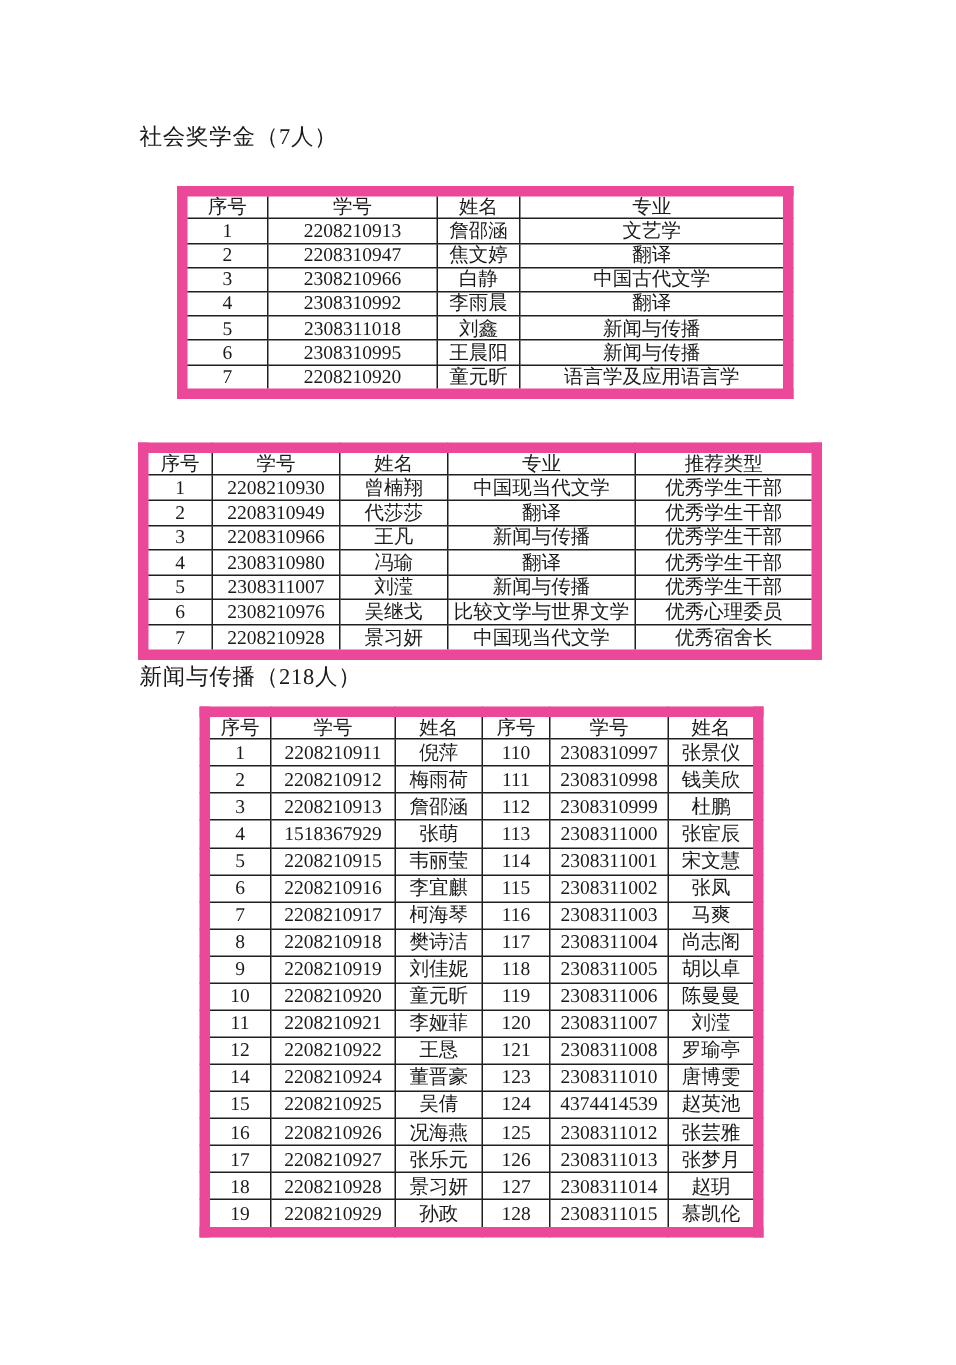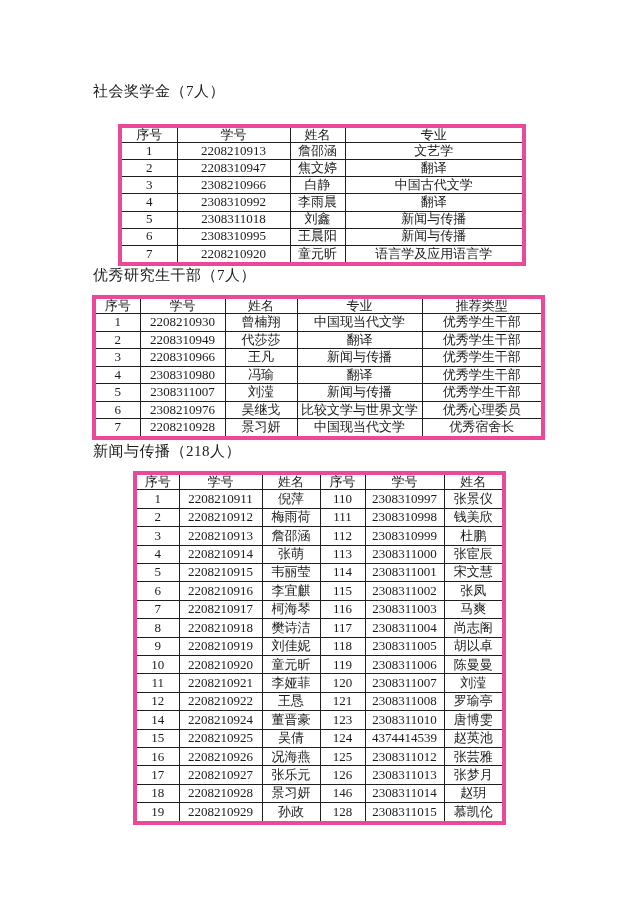--- a/index.html
+++ b/index.html
@@ -20,21 +20,21 @@
     letter-spacing: 0.5px;
     white-space: nowrap;
   }
   .title-1 { top: 82px; }
   .title-2 { top: 266px; }
   .title-3 { top: 442px; }
   table.tbl {
     position: absolute;
     border-collapse: collapse;
     table-layout: fixed;
-    border: 4px solid #ec4899;
+    border: 7px solid #ec4899;
     text-align: center;
     font-size: 13px;
   }
   table.tbl th, table.tbl td {
     border: 1px solid #1f1f1f;
     font-weight: normal;
     padding: 0 2px;
     overflow: hidden;
     white-space: nowrap;
     text-align: center;
@@ -105,21 +105,20 @@
         </tr>
         <tr>
           <td>7</td>
           <td>2208210920</td>
           <td>童元昕</td>
           <td>语言学及应用语言学</td>
         </tr>
       </tbody>
     </table>
 
-  <div class="sec-title title-2">优秀研究生干部（7人）</div>
   <table class="tbl tbl-2">
       <colgroup>
         <col style="width: 46px;">
         <col style="width: 85px;">
         <col style="width: 72px;">
         <col style="width: 125px;">
         <col style="width: 121px;">
       </colgroup>
       <thead>
         <tr>
@@ -223,21 +222,21 @@
         <tr>
           <td>3</td>
           <td>2208210913</td>
           <td>詹邵涵</td>
           <td>112</td>
           <td>2308310999</td>
           <td>杜鹏</td>
         </tr>
         <tr>
           <td>4</td>
-          <td>2208210914</td>
+          <td>1518367929</td>
           <td>张萌</td>
           <td>113</td>
           <td>2308311000</td>
           <td>张宦辰</td>
         </tr>
         <tr>
           <td>5</td>
           <td>2208210915</td>
           <td>韦丽莹</td>
           <td>114</td>
@@ -329,21 +328,21 @@
           <td>2208210927</td>
           <td>张乐元</td>
           <td>126</td>
           <td>2308311013</td>
           <td>张梦月</td>
         </tr>
         <tr>
           <td>18</td>
           <td>2208210928</td>
           <td>景习妍</td>
-          <td>146</td>
+          <td>127</td>
           <td>2308311014</td>
           <td>赵玥</td>
         </tr>
         <tr>
           <td>19</td>
           <td>2208210929</td>
           <td>孙政</td>
           <td>128</td>
           <td>2308311015</td>
           <td>慕凯伦</td>

